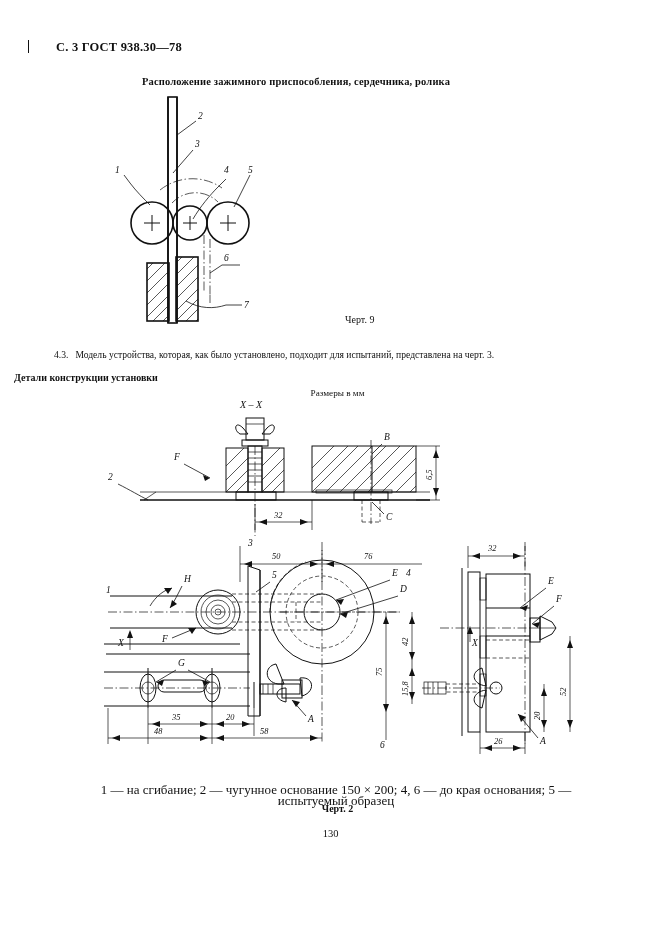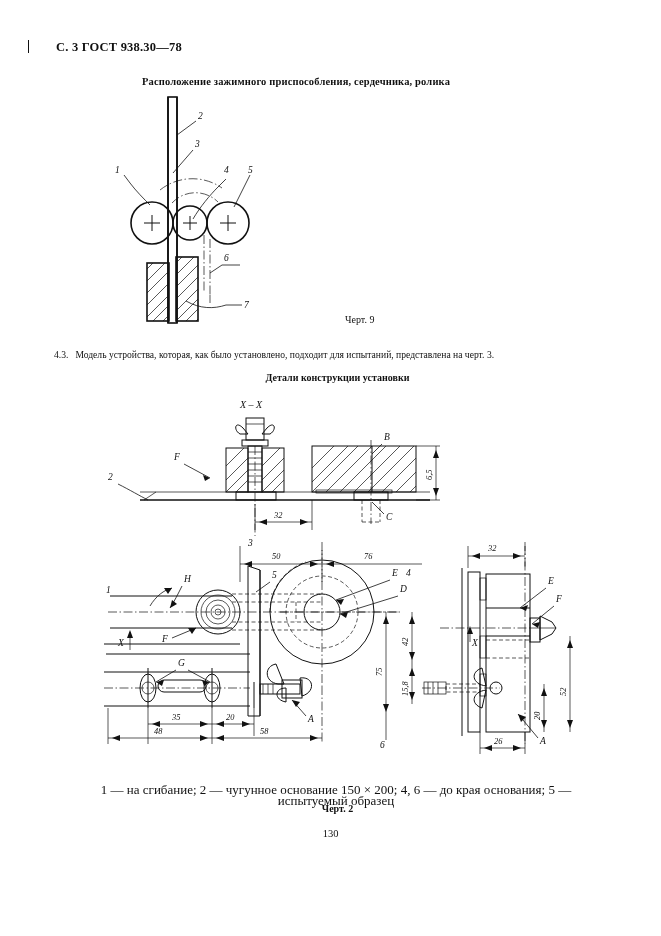--- a/index.html
+++ b/index.html
@@ -26,21 +26,21 @@
     font-size:7.6px;line-height:11.4px;text-align:justify;
   }
   .legend1 .c{display:block;text-align:center;}
   .chert1{position:absolute;left:345px;top:314px;font-size:10px;}
   .para43{
     position:absolute;left:54px;top:348px;width:560px;
     font-size:9.6px;line-height:13px;
   }
   .para43 .num{margin-right:7px;text-align:center;}
   .fig2-title{
-    position:absolute;left:0;top:372px;width:661px;text-align:center;
+    position:absolute;left:0;top:372px;width:661px;
     font-size:10px;font-weight:bold;padding-left:14px;box-sizing:border-box;
   }
   .fig2-sub{
     position:absolute;left:0;top:388px;width:661px;text-align:center;
     font-size:9.2px;padding-left:14px;box-sizing:border-box;
   }
   .legend2{
     position:absolute;left:86px;top:784px;width:500px;
     font-size:13px;line-height:11px;text-align:center;
   }
@@ -149,20 +149,21 @@
   </div>
 
 
   <div class="chert1">Черт. 9</div>
 
   <div class="para43">
     <span class="num">4.3.</span><span>Модель устройства, которая, как было установлено, подходит для испытаний, представлена на черт. 3.</span>
   </div>
 
   <div class="fig2-title">Детали конструкции установки</div>
+  <div class="fig2-sub">Размеры в мм</div>
 
   <div class="canvas" style="left:100px;top:396px;">
     <svg width="545" height="380" viewBox="0 0 545 380">
 
       <text class="sec" x="140" y="12">X – X</text>
 
       <g>
         <path d="M 143 32 C 135 24 133 34 140 38 L 148 38 Z" class="ln"></path>
         <path d="M 167 32 C 175 24 177 34 170 38 L 162 38 Z" class="ln"></path>
         <rect x="146" y="22" width="18" height="22" class="ln" fill="#fff"></rect>

